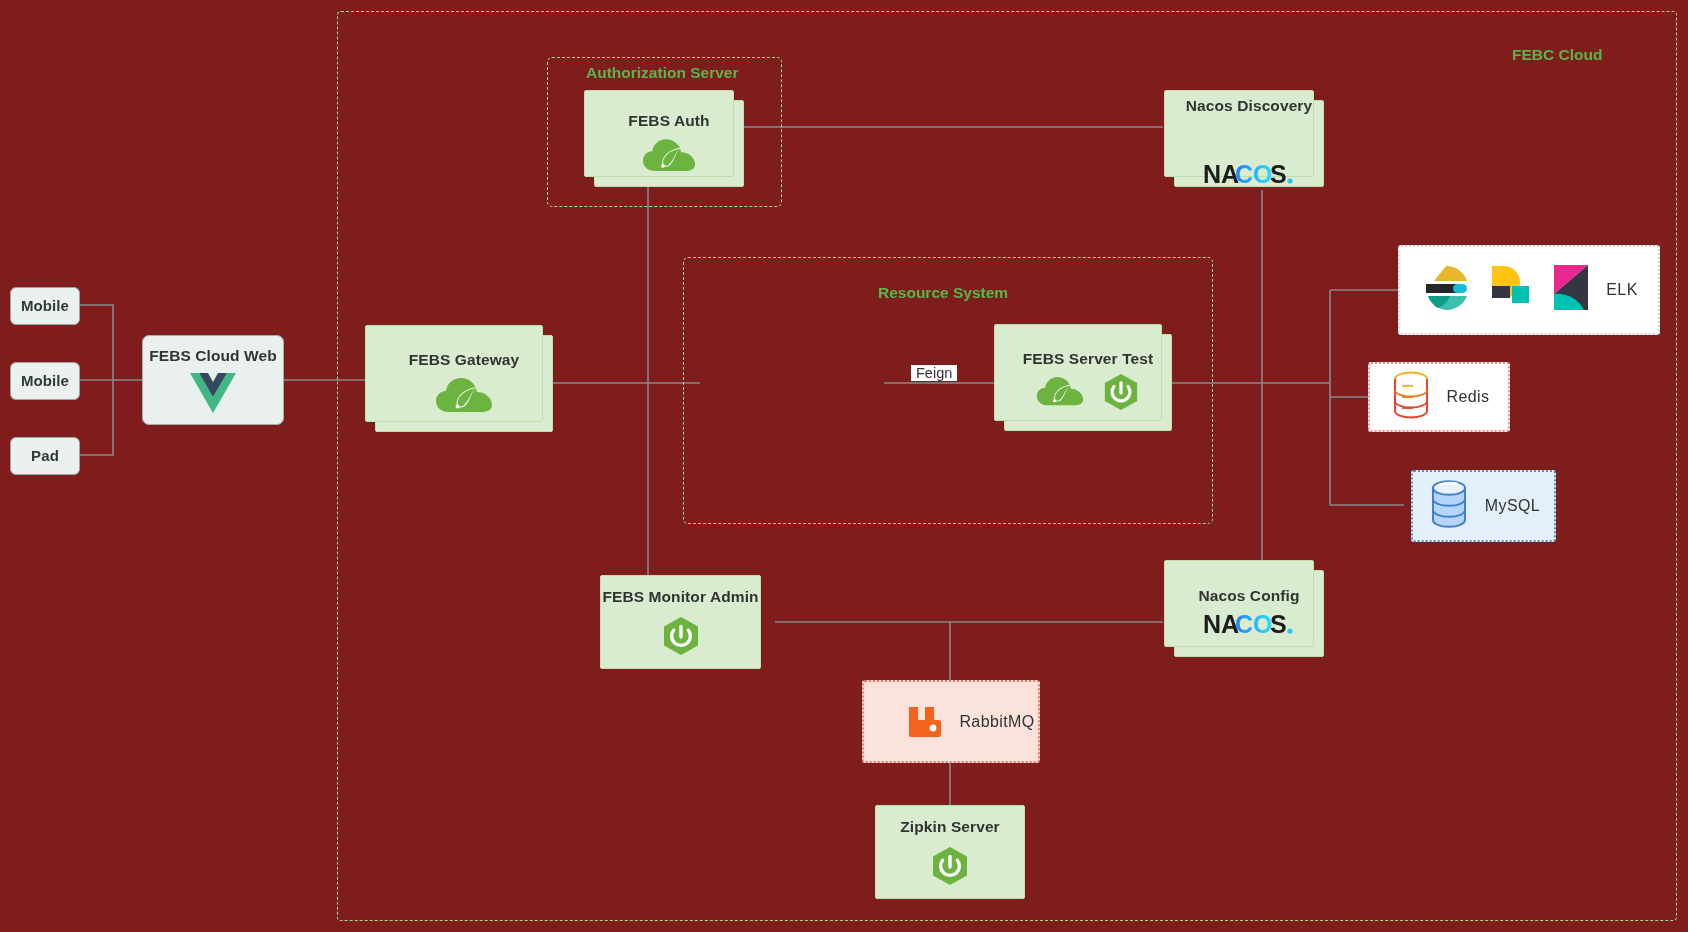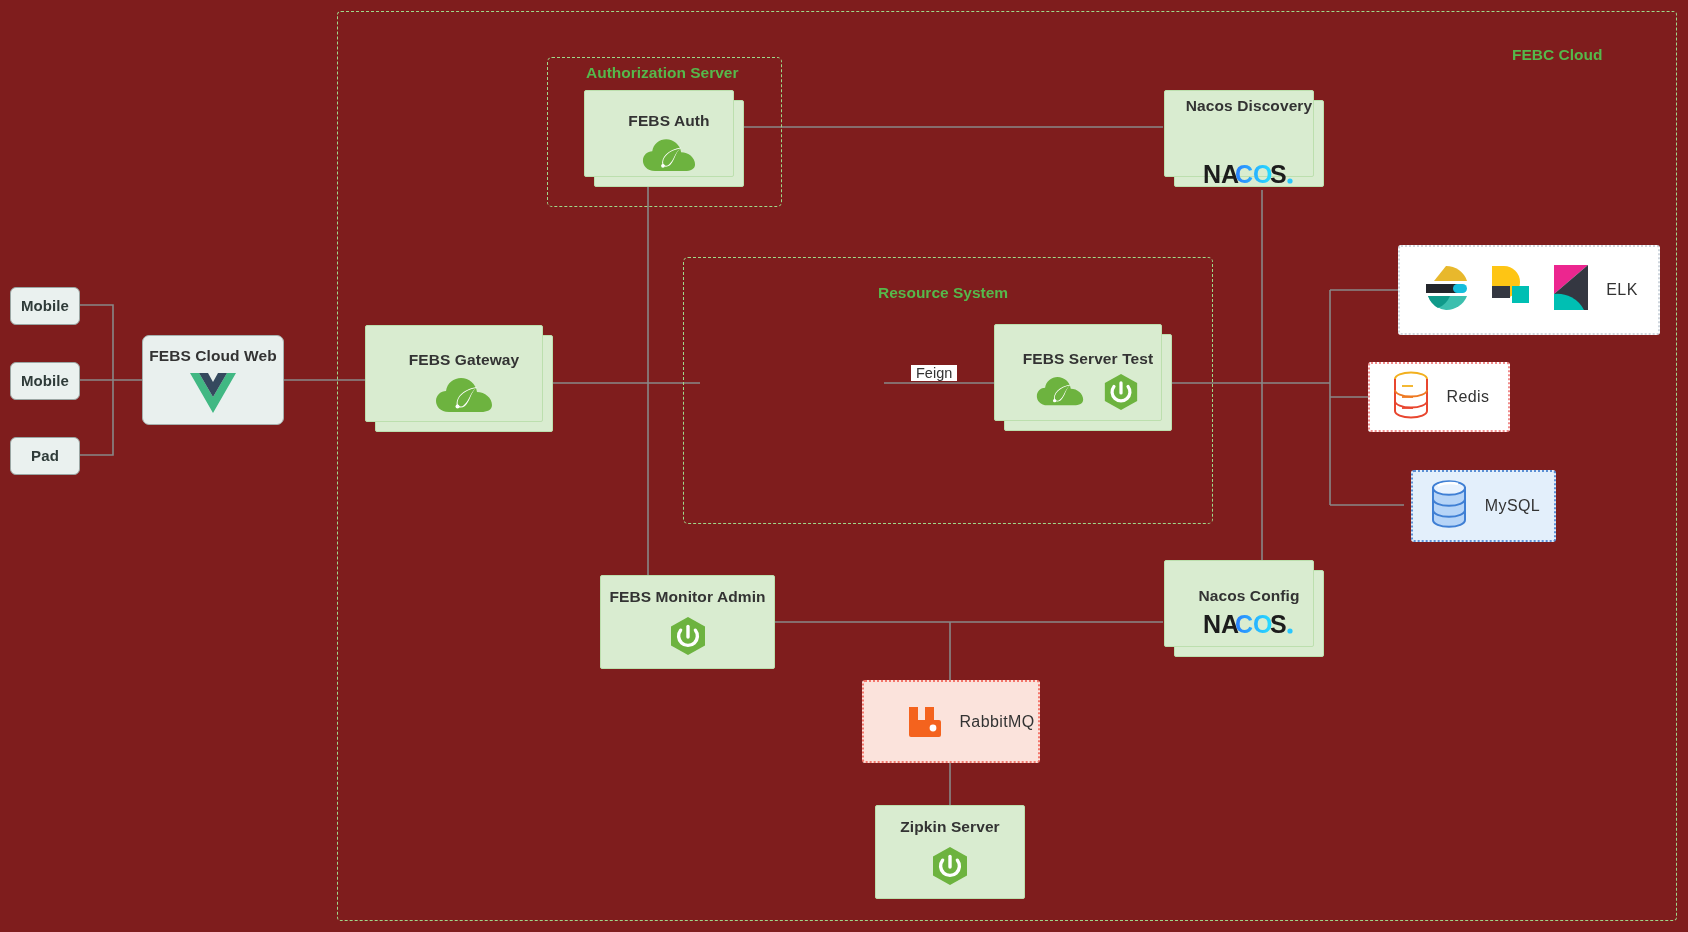--- a/index.html
+++ b/index.html
@@ -268,21 +268,21 @@
           </linearGradient>
         </defs>
         <text x="0" y="23" font-family="'Liberation Sans',sans-serif" font-size="25" font-weight="bold" fill="#1c1c1c">NA</text>
         <text x="32" y="23" font-family="'Liberation Sans',sans-serif" font-size="25" font-weight="bold" fill="url(#nacosgrad2)">CO</text>
         <text x="67" y="23" font-family="'Liberation Sans',sans-serif" font-size="25" font-weight="bold" fill="#1c1c1c">S</text>
         <circle cx="87" cy="21" r="2.6" fill="#27c6ff"></circle>
       </svg>
     </span>
   </div>
 
-  <div class="node greencard" style="left:600px; top:575px; width:175px; height:94px;">
+  <div class="node greencard" style="left:600px; top:575px; width:161px; height:94px;">
     <span class="title">FEBS Monitor Admin</span>
     <span class="logo-wrap" style="margin-top:10px;">
       <svg width="40" height="40" viewBox="0 0 40 40">
         <polygon points="20,1 37,10.5 37,29.5 20,39 3,29.5 3,10.5" fill="#6db33f"></polygon>
         <path d="M20 10.5 L20 21" stroke="#ffffff" stroke-width="3.4" stroke-linecap="round" fill="none"></path>
         <path d="M12.6 14.2 A9.4 9.4 0 1 0 27.4 14.2" stroke="#ffffff" stroke-width="3.4" fill="none" stroke-linecap="round"></path>
       </svg>
     </span>
   </div>
 

